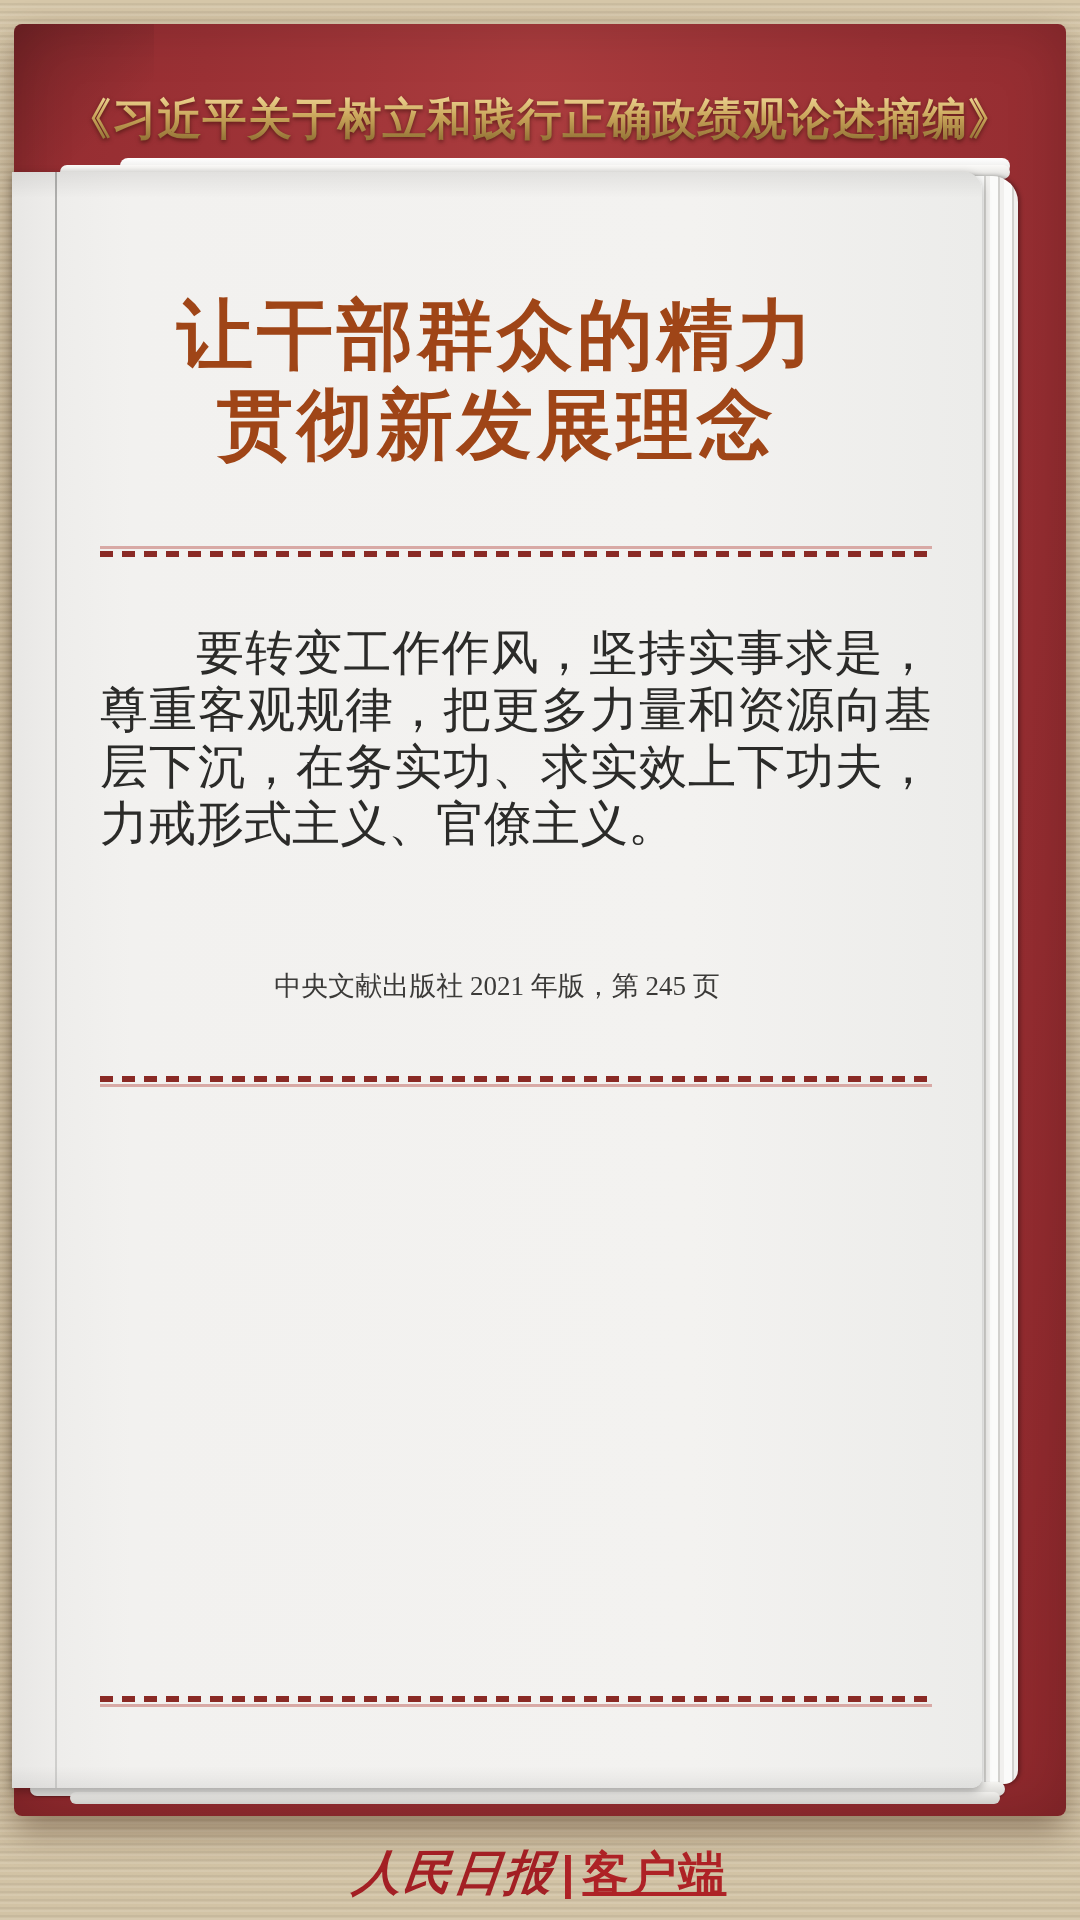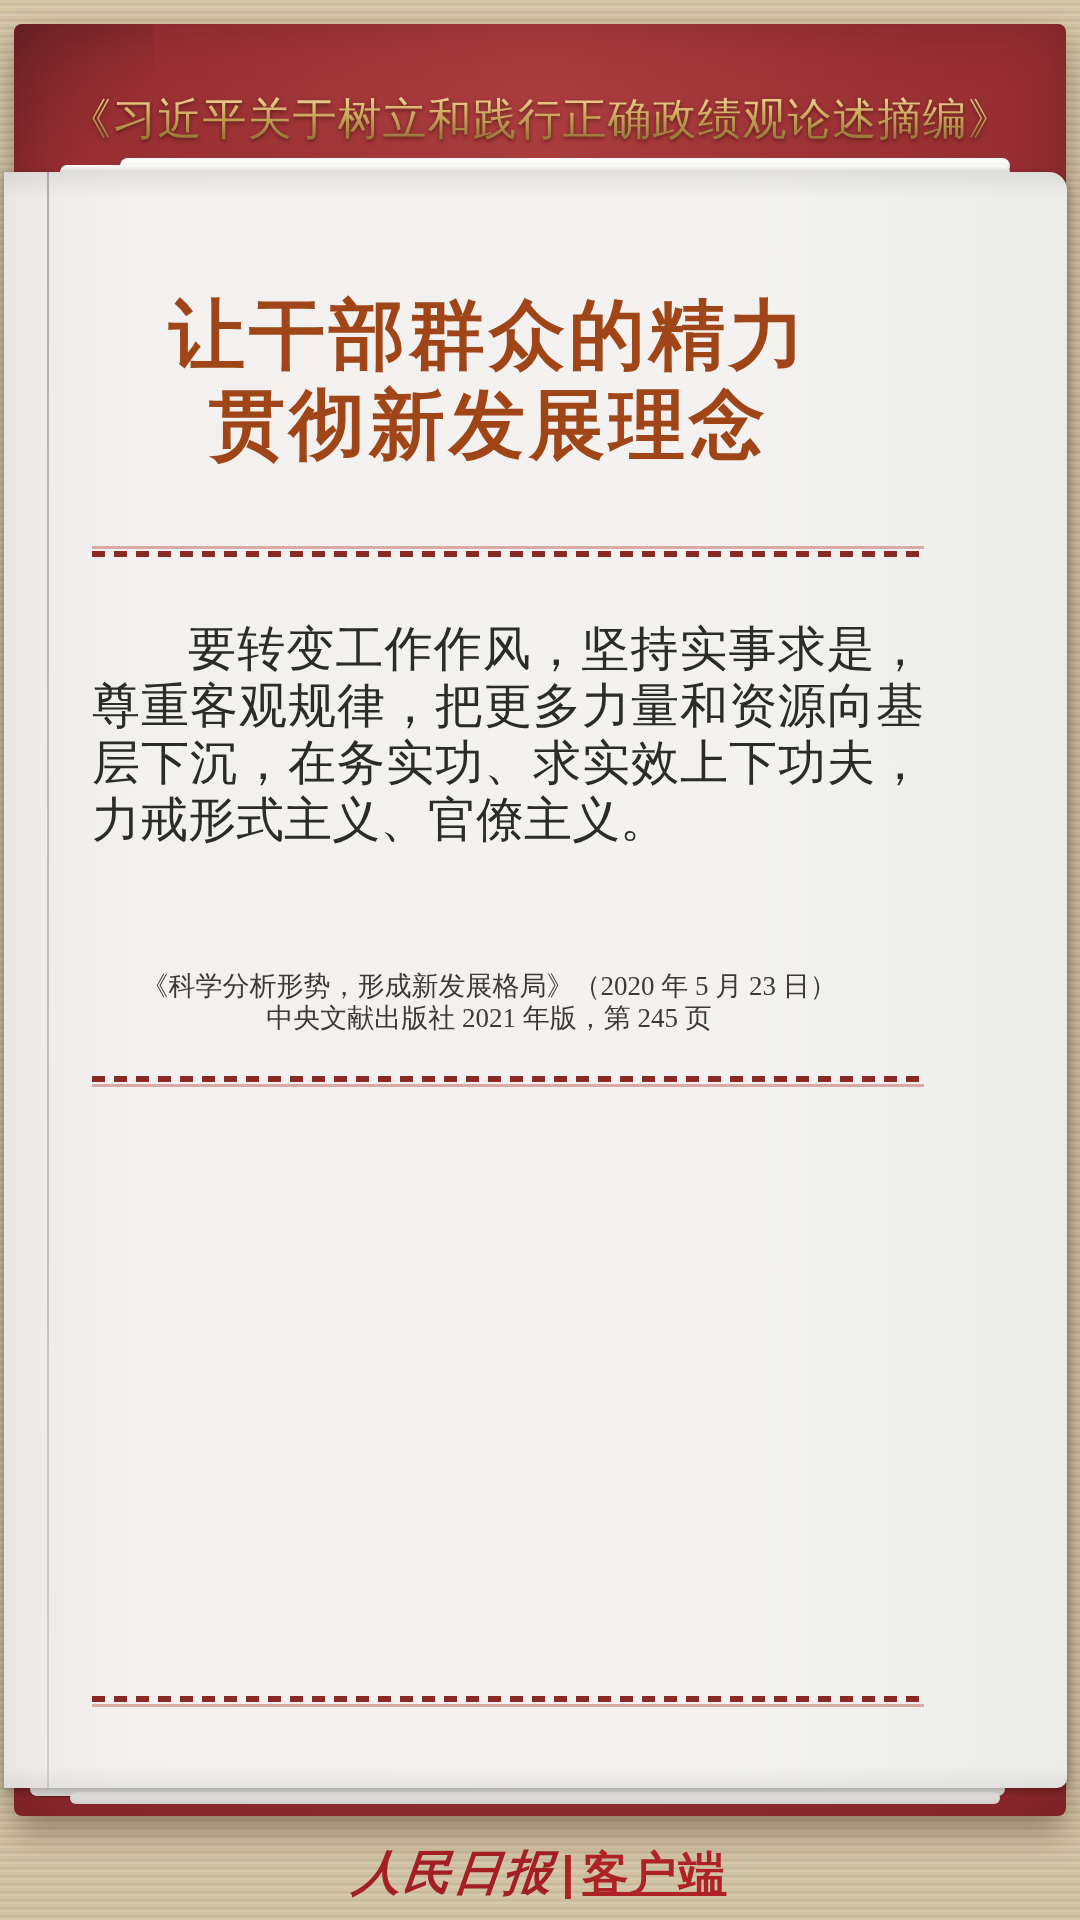--- a/index.html
+++ b/index.html
@@ -17,21 +17,21 @@
       radial-gradient(ellipse at 50% 6%, #aa3c3e 0%, #9b3135 45%, #8e282c 100%);
     box-shadow:0 14px 34px rgba(60,30,10,.45), inset 0 0 60px rgba(0,0,0,.18);
   }
   .cover:before{ 
     content:"";position:absolute;left:0;top:0;width:140px;height:170px;
     background:linear-gradient(135deg, rgba(0,0,0,.22), rgba(0,0,0,0) 65%);
     border-top-left-radius:8px;
   }
   .cover-title{
     position:absolute;left:0;right:0;top:66px;text-align:center;
-    font-size:44px;font-weight:normal;letter-spacing:1px;
+    font-size:44px;font-weight:bold;letter-spacing:1px;
     color:#c9a55a;
     background:linear-gradient(180deg,#f0d795 8%,#c9a55a 45%,#8a6a30 92%);
     -webkit-background-clip:text;background-clip:text;-webkit-text-fill-color:transparent;
     filter:drop-shadow(0 2px 2px rgba(40,10,0,.55));
     white-space:nowrap;
   }
   
   .sheet-top-1{position:absolute;left:120px;top:158px;width:890px;height:16px;border-radius:9px;
     background:linear-gradient(180deg,#ffffff,#e2e1de);box-shadow:0 1px 1px rgba(0,0,0,.25);}
   .sheet-top-2{position:absolute;left:60px;top:165px;width:950px;height:14px;border-radius:8px;
@@ -42,21 +42,21 @@
     background:linear-gradient(180deg,#efeeeb,#cfceca);}
   
   .fore-edge{
     position:absolute;left:962px;top:176px;width:56px;height:1608px;
     border-top-right-radius:26px;border-bottom-right-radius:14px;
     background:repeating-linear-gradient(90deg,#fbfbfa 0 8px,#d2d1ce 8px 10px,#f1f0ee 10px 14px);
     box-shadow:2px 0 4px rgba(0,0,0,.35);
   }
   
   .page{
-    position:absolute;left:4px;top:172px;width:1063px;height:1616px;
+    position:absolute;left:12px;top:172px;width:970px;height:1616px;
     border-top-right-radius:18px;border-bottom-right-radius:10px;
     background:
       linear-gradient(180deg, rgba(0,0,0,.07) 0, rgba(0,0,0,0) 26px),
       linear-gradient(0deg, rgba(0,0,0,.06) 0, rgba(0,0,0,0) 22px),
       linear-gradient(90deg,#e8e7e5 0,#eeedeb 46px,#f2f1ef 120px,#f3f2f0 70%,#ececea 100%);
     box-shadow:0 3px 10px rgba(0,0,0,.3);
   }
   .crease{position:absolute;left:43px;top:0;bottom:0;width:2px;
     background:linear-gradient(180deg,rgba(120,120,118,.55),rgba(150,150,148,.35));}
   
@@ -71,21 +71,21 @@
   .divider .dash-line{height:6px;
     background:repeating-linear-gradient(to right,#8a2a25 0 13px,rgba(0,0,0,0) 13px 22px);}
   .divider .pink-line{height:3px;background:#d8a9a5;}
   .divider .gap{height:2px;}
   .d1{top:374px;} .d2{top:904px;} .d3{top:1524px;}
   
   .body-text{
     position:absolute;left:88px;width:832px;margin:0;
     font-size:48px;line-height:57px;color:#2b2b29;
     text-align:justify;text-indent:96px;
-    font-family:Liberation Mono, monospace;
+    font-family:Liberation Serif, serif;
   }
   .p1{top:452px;} .p2{top:1032px;}
   
   .cite{
     position:absolute;left:40px;width:890px;text-align:center;
     font-size:27px;line-height:32px;color:#3b3a38;
   }
   .c1{top:798px;} .c2{top:1474px;}
   
   .footer-logo{
@@ -130,21 +130,20 @@
 
     <div class="divider d1">
       <div class="pink-line"></div>
       <div class="gap"></div>
       <div class="dash-line"></div>
     </div>
 
     <p class="body-text p1">要转变工作作风，坚持实事求是，尊重客观规律，把更多力量和资源向基层下沉，在务实功、求实效上下功夫，力戒形式主义、官僚主义。</p>
 
     <div class="cite c1">
-      <div>《科学分析形势，形成新发展格局》（2020 年 5 月 23 日）</div>
       <div>中央文献出版社 2021 年版，第 245 页</div>
     </div>
 
     <div class="divider d2">
       <div class="dash-line"></div>
       <div class="gap"></div>
       <div class="pink-line"></div>
     </div>
 
 

